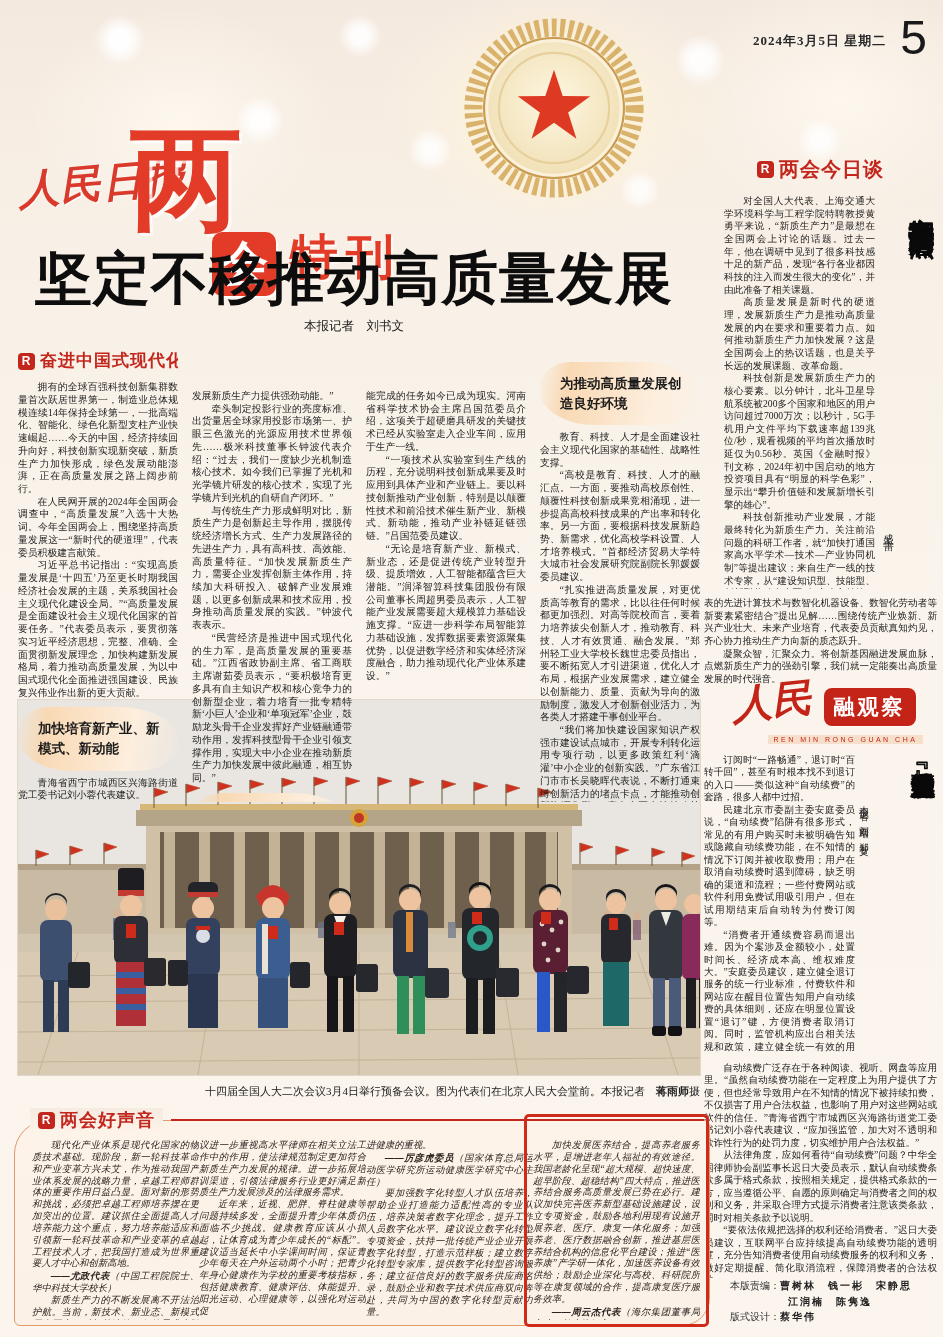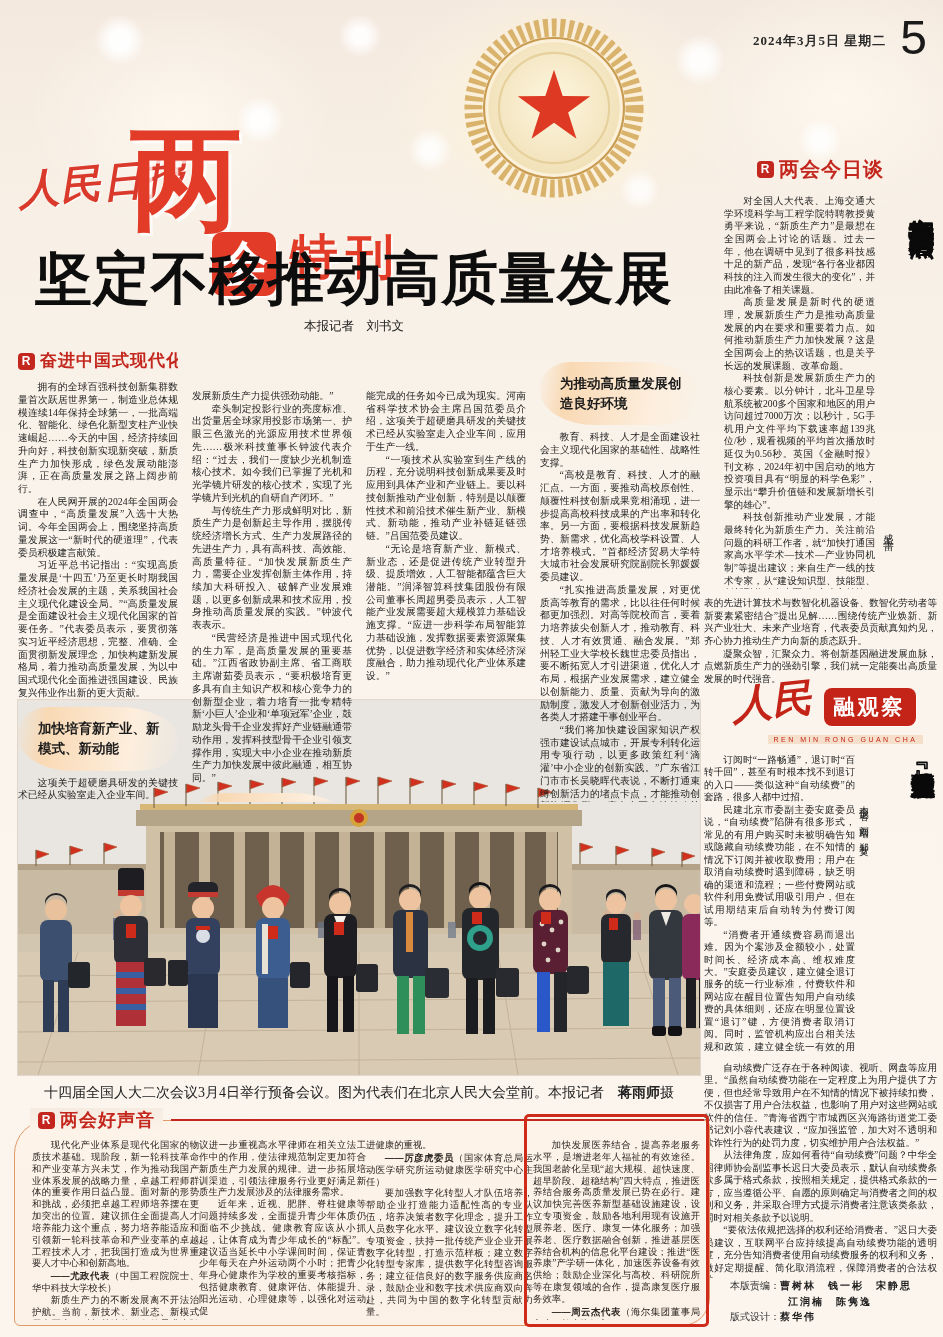--- a/index.html
+++ b/index.html
@@ -84,31 +84,31 @@
   .vtitle2{position:absolute;right:-2px;top:0;height:300px;writing-mode:vertical-rl;
     font-family:"Liberation Serif",serif;font-weight:bold;font-size:24px;letter-spacing:0;color:#0a0a0a;overflow:hidden;}
   .rong-wide{margin-top:8px;font-size:9.6px;line-height:1.3;text-align:justify;overflow:hidden;max-height:216px;}
   .credits{font-size:10px;line-height:1.55;text-align:left;padding-left:26px;}
   .credits .cl{white-space:nowrap;}
   .credits .cl .lab{color:#333;}
   .credits .cl b{font-family:"Liberation Sans",sans-serif;letter-spacing:2px;}
   .credits .cl.c2{padding-left:58px;}
   
   .photo{position:absolute;left:18px;top:700px;width:682px;height:375px;z-index:3;overflow:hidden;box-shadow:0 0 0 1px rgba(180,160,140,.35);}
-  .caption{position:absolute;left:18px;top:1084px;width:682px;display:flex;justify-content:center;
-    font-size:14px;color:#222;z-index:4;}
+  .caption{position:absolute;left:18px;top:1084px;width:682px;display:flex;justify-content:flex-end;
+    font-size:11px;color:#222;z-index:4;}
   .cap-credit b{font-family:"Liberation Sans",sans-serif;}
   
   .voices{position:absolute;left:14px;top:1108px;width:700px;height:222px;z-index:4;}
   .vo-frame{position:absolute;left:0;right:4px;top:12px;bottom:4px;border:1.5px solid #e2996a;
     border-radius:34px 6px 28px 6px;background:linear-gradient(180deg,#fdf3e9,#fcf1e6);}
   .vo-head{position:absolute;left:16px;top:0;right:10px;display:flex;align-items:center;gap:6px;z-index:2;}
   .vo-head .kicker{font-size:18px;background:linear-gradient(180deg,#f6ebe0,#fdf3e9);padding:0 8px;}
   .vo-rule{flex:1 1 auto;height:2px;background:#c3261d;margin-left:2px;}
-  .vo-cols{position:absolute;left:18px;right:14px;top:32px;bottom:10px;display:flex;z-index:2;}
+  .vo-cols{position:absolute;left:18px;right:14px;top:32px;bottom:10px;display:flex;z-index:2;font-style:italic;}
   .vo-col{flex:1 1 0;overflow:hidden;font-size:9.4px;line-height:1.26;text-align:justify;color:#2a2420;}
   .vo-col4{position:relative;overflow:visible;}
   .vo-col4 .redbox{position:absolute;left:-9px;right:-9px;top:-26px;bottom:-7px;border:3px solid #cf2b1b;border-radius:5px;pointer-events:none;}
   .vo-col4 .inner{position:relative;height:100%;overflow:hidden;}
 </style>
 </head>
 <body>
 
 <div class="page">
   <div class="lights"></div>
@@ -154,21 +154,21 @@
     <div class="lcol">
       <div class="kicker">
         <span class="rmark">R</span>
         <span>奋进中国式现代化</span>
       </div>
       <div>
           <p class="blk p">拥有的全球百强科技创新集群数量首次跃居世界第一，制造业总体规模连续14年保持全球第一，一批高端化、智能化、绿色化新型支柱产业快速崛起……今天的中国，经济持续回升向好，科技创新实现新突破，新质生产力加快形成，绿色发展动能澎湃，正在高质量发展之路上阔步前行。</p>
           <p class="blk p">在人民网开展的2024年全国两会调查中，“高质量发展”入选十大热词。今年全国两会上，围绕坚持高质量发展这一“新时代的硬道理”，代表委员积极建言献策。</p>
           <p class="blk p">习近平总书记指出：“实现高质量发展是‘十四五’乃至更长时期我国经济社会发展的主题，关系我国社会主义现代化建设全局。”“高质量发展是全面建设社会主义现代化国家的首要任务。”代表委员表示，要贯彻落实习近平经济思想，完整、准确、全面贯彻新发展理念，加快构建新发展格局，着力推动高质量发展，为以中国式现代化全面推进强国建设、民族复兴伟业作出新的更大贡献。</p>
           <p class="blk sub">加快培育新产业、新模式、新动能</p>
-          <p class="blk p">这项关于超硬磨具研发的关键技术已经从实验室走入企业车间。</p>
+          <p class="blk p">青海省西宁市城西区兴海路街道党工委书记刘小蓉代表建议。</p>
         </div>
     </div>
     <div class="lcol pt">
       <div>
           <p class="blk cont">发展新质生产力提供强劲动能。”</p>
           <p class="blk p">牵头制定投影行业的亮度标准、出货量居全球家用投影市场第一、护眼三色激光的光源应用技术世界领先……极米科技董事长钟波代表介绍：“过去，我们一度缺少光机制造核心技术。如今我们已掌握了光机和光学镜片研发的核心技术，实现了光学镜片到光机的自研自产闭环。”</p>
           <p class="blk p">与传统生产力形成鲜明对比，新质生产力是创新起主导作用，摆脱传统经济增长方式、生产力发展路径的先进生产力，具有高科技、高效能、高质量特征。“加快发展新质生产力，需要企业发挥创新主体作用，持续加大科研投入、破解产业发展难题，以更多创新成果和技术应用，投身推动高质量发展的实践。”钟波代表表示。</p>
           <p class="blk p">“民营经济是推进中国式现代化的生力军，是高质量发展的重要基础。”江西省政协副主席、省工商联主席谢茹委员表示，“要积极培育更多具有自主知识产权和核心竞争力的创新型企业，着力培育一批专精特新‘小巨人’企业和‘单项冠军’企业，鼓励龙头骨干企业发挥好产业链融通带动作用，发挥科技型骨干企业引领支撑作用，实现大中小企业在推动新质生产力加快发展中彼此融通，相互协同。”</p>
           <p class="blk sub">以科技创新引领现代化产业体系建设</p>
         </div>

